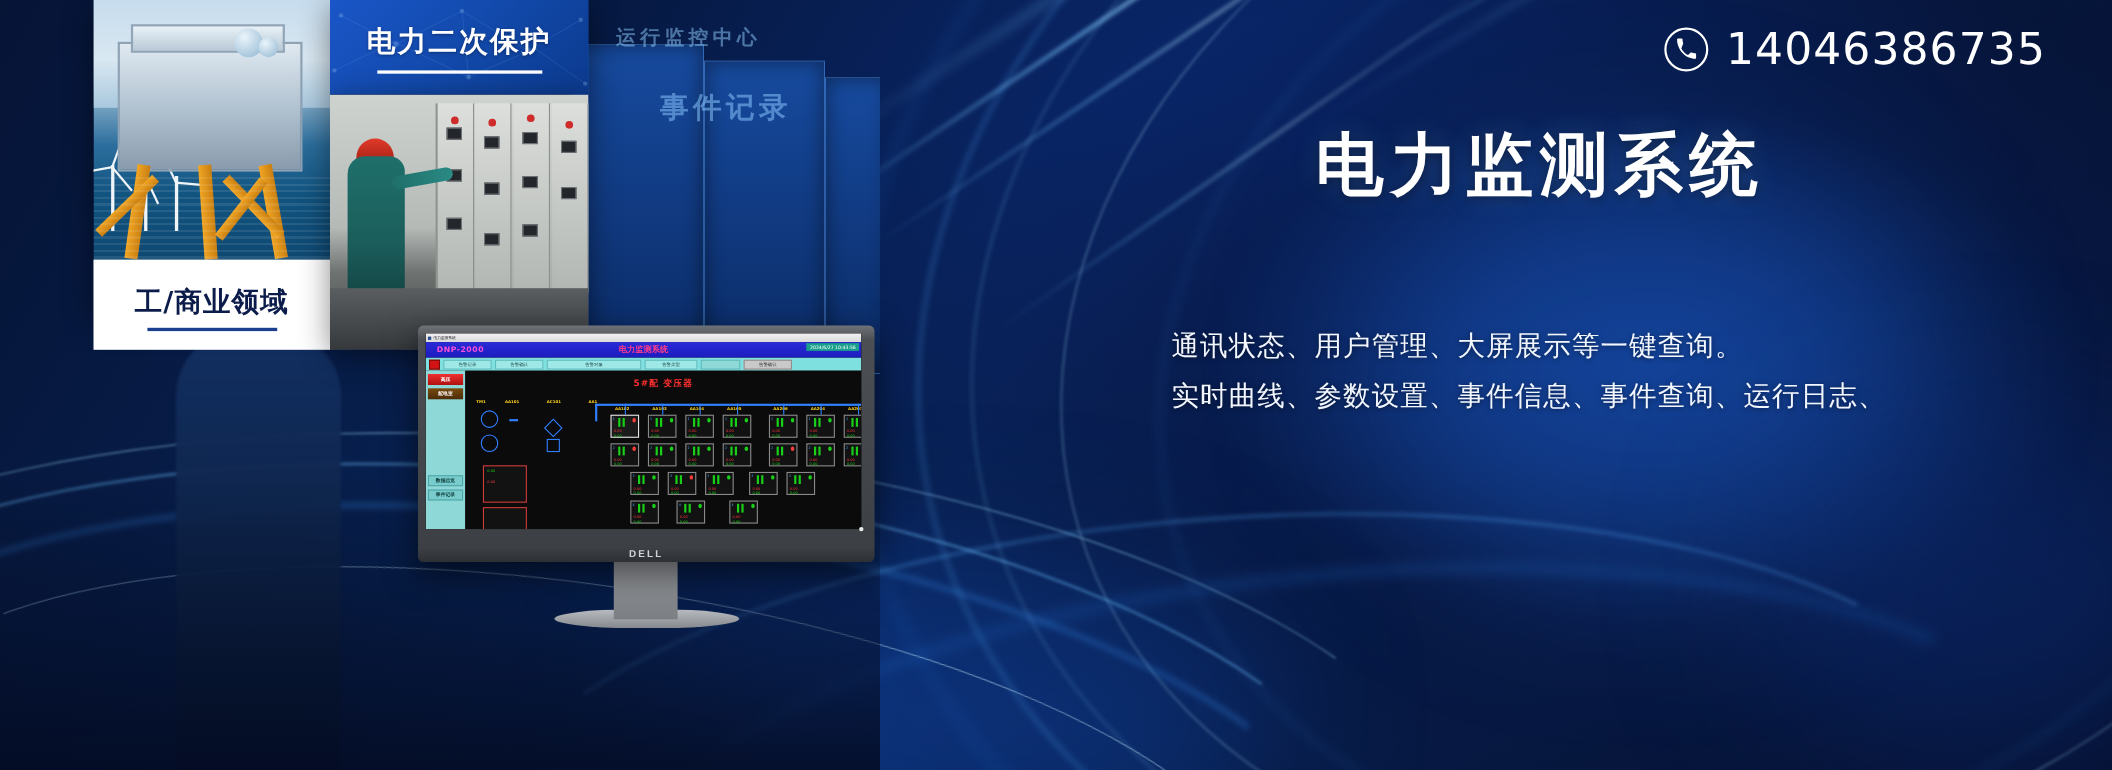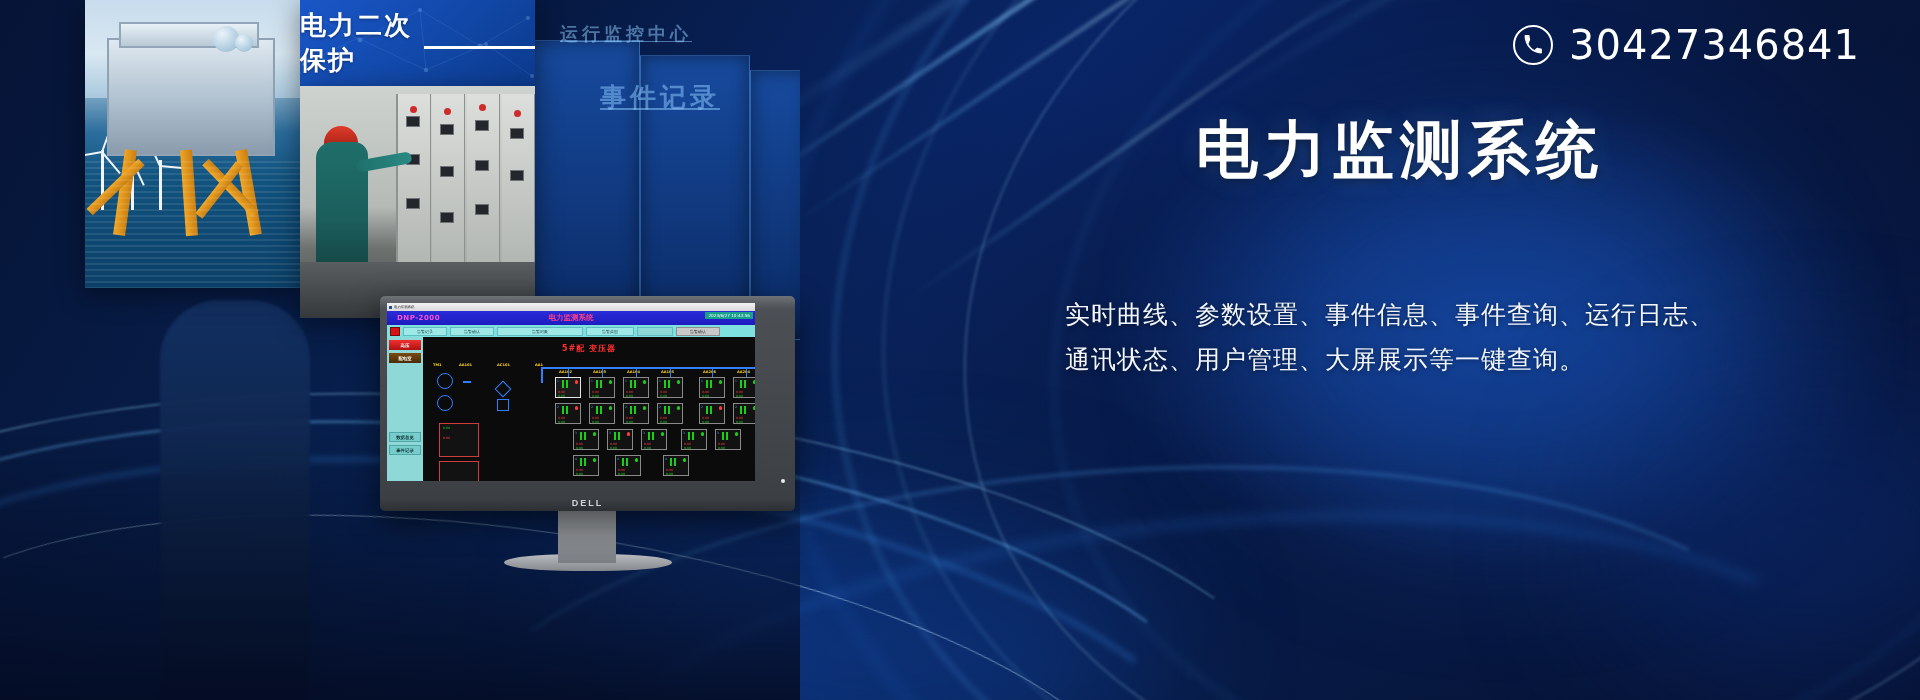--- a/index.html
+++ b/index.html
@@ -99,21 +99,21 @@
   }
   .sg-dark { position:absolute; background: linear-gradient(180deg, rgba(6,16,44,.0), rgba(4,10,30,.85)); }
   .sg-person {
     position:absolute; left:160px; top:300px; width:150px; height:400px;
     background: linear-gradient(180deg, #16305e 0%, #102548 45%, #0b1c38 100%);
     border-radius: 60px 60px 0 0;
     filter: blur(1.5px); opacity:.95;
   }
   .sg-text {
     position:absolute; color: rgba(150,205,255,.5); font-size: 26px; font-weight: 700;
-    letter-spacing: 4px; filter: blur(.6px); text-decoration: underline;
+    letter-spacing: 4px; filter: blur(.6px);
   }
 
   .card { position: absolute; overflow: hidden; box-shadow: 0 6px 26px rgba(0,0,0,.45); }
 
   
   .card-offshore { left: 85px; top: 0px; width: 215px; height: 288px; }
   .sea {
     position:absolute; inset:0;
     background:
       linear-gradient(180deg, #b9d7ea 0%, #cfe2ef 22%, #7fa9c6 32%, #2b6d9c 46%, #11537f 62%, #0b3f67 100%);
@@ -149,21 +149,21 @@
   .label-ind .txt {
     color: #0c1c4a; font-size: 25px; font-weight: 700; letter-spacing: 1px;
     font-family: "DejaVu Sans", "Liberation Sans", sans-serif;
   }
   .label-ind .rule { width: 118px; height: 3px; background: #1a3f8f; margin-top: 7px; }
 
   
   .card-blue {
     position: absolute; left: 300px; top: 0px; width: 235px; height: 86px;
     background: linear-gradient(135deg, #1a56c8 0%, #1148a8 55%, #0c3a8e 100%);
-    display: flex; flex-direction: row; align-items: center; justify-content: center;
+    display: flex; flex-direction: column; align-items: center; justify-content: center;
     overflow: hidden;
   }
   .card-blue .net { position:absolute; inset:0; opacity:.35; }
   .card-blue .txt {
     position: relative; color: #fff; font-size: 26px; font-weight: 700; letter-spacing: 2px;
     font-family: "DejaVu Sans", "Liberation Sans", sans-serif;
     text-shadow: 0 1px 3px rgba(0,0,0,.35);
   }
   .card-blue .rule { position: relative; width: 150px; height: 3px; background: #fff; margin-top: 9px; }
 
@@ -212,21 +212,21 @@
   
   #monitor { position: absolute; left: 380px; top: 296px; width: 415px; height: 250px; }
   .mon-bezel {
     position:absolute; left:0; top:0; width:415px; height:215px;
     background: linear-gradient(180deg,#6f7276 0%, #4c4f53 6%, #3c3f43 94%, #2c2f33 100%);
     border-radius: 5px;
     box-shadow: 0 10px 30px rgba(0,0,0,.55);
     padding: 7px 7px 22px 7px;
   }
   .mon-screen {
-    position:absolute; left:7px; top:7px; width:368px; height:178px;
+    position:absolute; left:7px; top:7px; width:396px; height:178px;
     background: #0a0a0a; overflow: hidden; text-align: right;
   }
   .mon-logo {
     position:absolute; left:50%; transform:translateX(-50%); bottom:3px;
     color:#cfd2d6; font-size:9px; letter-spacing:2px; font-weight:700;
   }
   .mon-led { position:absolute; right:10px; bottom:28px; width:4px; height:4px; border-radius:50%; background:#e8eaec; }
   .mon-neck {
     position:absolute; left:178px; top:213px; width:58px; height:54px;
     background: linear-gradient(180deg,#9a9da1,#7b7e82);
@@ -392,20 +392,24 @@
         <div class="leg" style="left:40px;  top:150px; width:12px; height:86px; transform: rotate(8deg);"></div>
         <div class="leg" style="left:95px;  top:150px; width:12px; height:86px; transform: rotate(-4deg);"></div>
         <div class="leg" style="left:150px; top:150px; width:12px; height:86px; transform: rotate(-10deg);"></div>
         <div class="leg" style="left:52px;  top:162px; width:9px;  height:72px; transform: rotate(46deg);"></div>
         <div class="leg" style="left:116px; top:162px; width:9px;  height:72px; transform: rotate(-44deg);"></div>
         <div class="leg" style="left:150px; top:164px; width:9px;  height:66px; transform: rotate(38deg);"></div>
         <div class="reflect"></div>
       </div>
     </div>
 
+    <div class="label-ind">
+      <span class="txt">工/商业领域</span>
+      <span class="rule"></span>
+    </div>
 
     <div class="card card-blue">
       <svg class="net" viewBox="0 0 235 86" preserveAspectRatio="none">
         <g stroke="#8fc4ff" stroke-width="0.6" fill="none" opacity="0.6">
           <path d="M10,14 L60,40 L120,10 L180,46 L228,18"></path>
           <path d="M4,64 L58,38 L126,70 L186,44 L232,76"></path>
           <path d="M60,40 L58,38 M120,10 L126,70 M180,46 L186,44"></path>
         </g>
         <g fill="#a8d4ff" opacity="0.75">
           <circle cx="10" cy="14" r="2"></circle>
@@ -723,23 +727,23 @@
       <span class="mon-led"></span>
     </div>
   </div>
 
   <div id="phone">
     <span class="ring">
       <svg width="22" height="22" viewBox="0 0 24 24" fill="#ffffff">
         <path d="M6.6 10.8c1.6 3.1 4.1 5.6 7.2 7.2l2.4-2.4c.3-.3.8-.4 1.2-.3 1.3.4 2.7.7 4.1.7.6 0 1 .4 1 1V21c0 .6-.4 1-1 1C11.3 22 2 12.7 2 1c0-.6.4-1 1-1h3.9c.6 0 1 .4 1 1 0 1.4.2 2.8.7 4.1.1.4 0 .9-.3 1.2L6.6 10.8z" transform="translate(1,1) scale(0.92)"></path>
       </svg>
     </span>
-    <span class="num">30427346841</span>
+    <span class="num">14046386735</span>
   </div>
 
   <div id="headline">电力监测系统</div>
 
   <div id="desc">
+    <p>通讯状态、用户管理、大屏展示等一键查询。</p>
     <p>实时曲线、参数设置、事件信息、事件查询、运行日志、</p>
-    <p>通讯状态、用户管理、大屏展示等一键查询。</p>
   </div>
 
 </div>
 
 </body></html>

